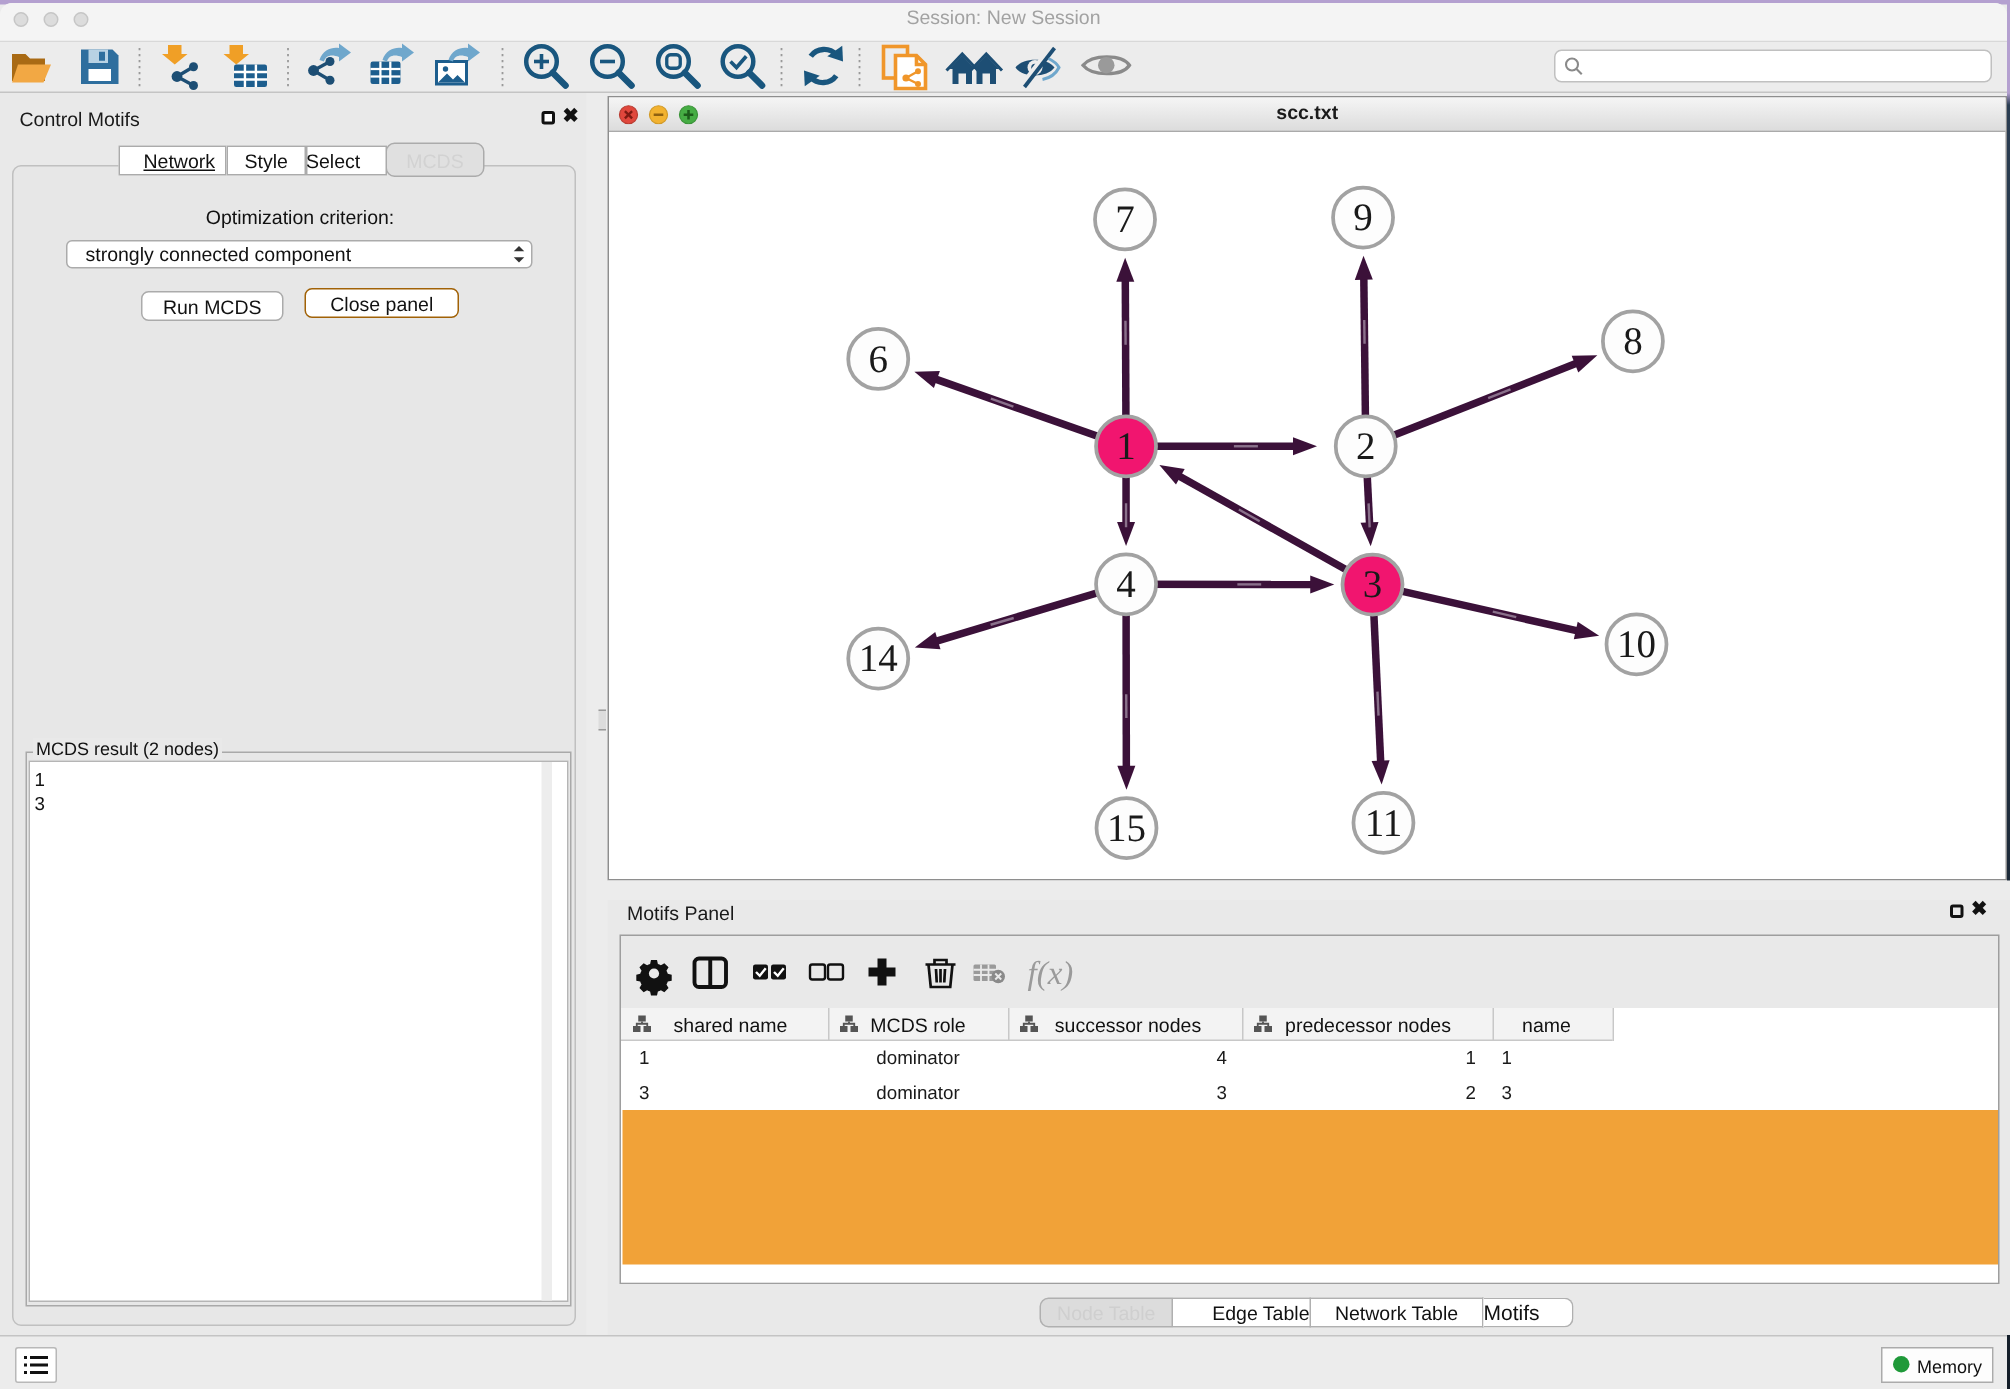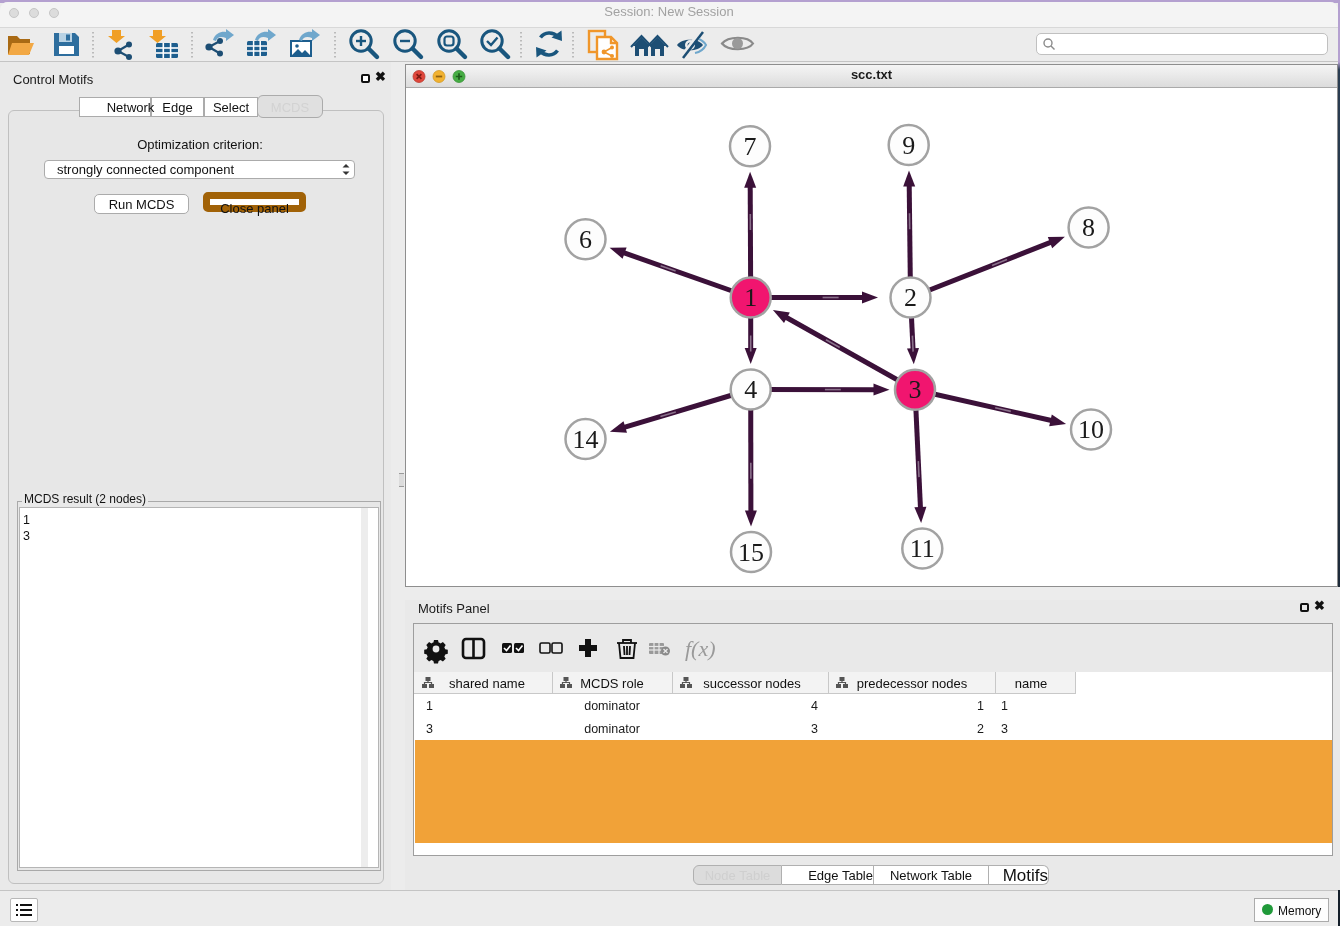--- a/index.html
+++ b/index.html
@@ -171,36 +171,36 @@
 <div class="abs" style="left:13px;top:72px;font-size:13px;color:#1a1a1a;">Control Motifs</div>
 <div class="abs" style="left:361px;top:74px;width:9px;height:9px;border:2px solid #111;border-radius:2px;background:#fff;"></div>
 <div class="abs" style="left:375px;top:69px;font-size:13px;font-weight:bold;color:#111;">✖</div>
 
 <div class="abs" style="left:8px;top:110px;width:376px;height:774px;background:#e7e7e7;border:1px solid #c0c0c0;border-radius:6px;"></div>
 
 <div class="abs" style="left:257px;top:95px;width:66px;height:23px;background:#e0e0e0;border:1px solid #ababab;border-radius:6px;"></div>
 <div class="abs" style="left:79px;top:97px;width:72px;height:20px;background:#fff;border:1px solid #ababab;"></div>
 <div class="abs" style="left:151px;top:97px;width:53px;height:20px;background:#fff;border:1px solid #ababab;"></div>
 <div class="abs" style="left:204px;top:97px;width:54px;height:20px;background:#fff;border:1px solid #ababab;"></div>
-<div class="abs" style="left:85px;top:100px;width:91px;text-align:center;font-size:13px;color:#111;">Network</div>
-<div class="abs" style="left:151px;top:100px;width:53px;text-align:center;font-size:13px;color:#111;">Edge</div>
-<div class="abs" style="left:204px;top:100px;width:54px;text-align:center;font-size:13px;color:#111;">Select</div>
+<div class="abs" style="left:74px;top:100px;width:91px;text-align:center;font-size:13px;color:#111;text-decoration:underline;">Network</div>
+<div class="abs" style="left:151px;top:100px;width:53px;text-align:center;font-size:13px;color:#111;">Style</div>
+<div class="abs" style="left:204px;top:100px;width:54px;font-size:13px;color:#111;">Select</div>
 <div class="abs" style="left:257px;top:100px;width:66px;text-align:center;font-size:13px;color:#d2d2d2;">MCDS</div>
 
 <div class="abs" style="left:0;top:137px;width:400px;text-align:center;font-size:13px;color:#111;">Optimization criterion:</div>
 
 <div class="abs" style="left:44px;top:160px;width:311px;height:19px;background:#fff;border:1px solid #ababab;border-radius:4px;"></div>
 <div class="abs" style="left:57px;top:162px;font-size:13px;color:#111;">strongly connected component</div>
 <svg class="abs" style="left:340px;top:163px;" width="12" height="13" viewBox="0 0 12 13">
     <path d="M2.5 4.5 L6 1 L9.5 4.5 Z" fill="#333"></path>
     <path d="M2.5 8.5 L6 12 L9.5 8.5 Z" fill="#333"></path>
   </svg>
 
 <div class="abs" style="left:94px;top:194px;width:95px;height:20px;background:#fff;border:1px solid #ababab;border-radius:5px;text-align:center;font-size:13px;color:#111;line-height:19px;">Run MCDS</div>
-<div class="abs" style="left:203px;top:192px;width:103px;height:20px;background:#fff;border:7px solid #a16207;border-radius:5px;text-align:center;font-size:13px;color:#111;line-height:19px;">Close panel</div>
+<div class="abs" style="left:203px;top:192px;width:103px;height:20px;background:#fff;border:1px solid #a16207;border-radius:5px;text-align:center;font-size:13px;color:#111;line-height:19px;">Close panel</div>
 
 <div class="abs" style="left:17px;top:501px;width:364px;height:370px;border:1px solid #a9a9a9;"></div>
 <div class="abs" style="left:22px;top:492px;background:#e9e9e9;padding:0 2px;font-size:12px;color:#111;">MCDS result (2 nodes)</div>
 <div class="abs" style="left:19px;top:507px;width:360px;height:361px;background:#fff;border:1px solid #b5b5b5;"></div>
 <div class="abs" style="left:361px;top:508px;width:7px;height:359px;background:#ededed;"></div>
 <div class="abs" style="left:23px;top:512px;font-size:12.5px;color:#111;line-height:16px;">1<br>3</div>
 
 <div class="abs" style="left:405px;top:64px;width:933px;height:523px;background:#fff;border:1px solid #8e8e8e;"></div>
 <div class="abs" style="left:406px;top:65px;width:931px;height:23px;background:linear-gradient(#f5f5f5,#dcdcdc);border-bottom:1px solid #aaa;"></div>
 <div class="abs" style="left:406px;top:67px;width:931px;text-align:center;font-size:13px;font-weight:bold;color:#1a1a1a;">scc.txt</div>
@@ -395,21 +395,21 @@
       <text x="570" y="60.5" text-anchor="end">2</text>
       <text x="587" y="60.5">3</text>
   </g>
 </svg>
 
 <div class="abs" style="left:415px;top:740px;width:917px;height:103px;background:#f1a238;"></div>
 
 <div class="abs" style="left:693px;top:865px;width:89px;height:20px;background:#dcdcdc;border:1px solid #b0b0b0;border-radius:6px 0 0 6px;text-align:center;font-size:13px;color:#cfcfcf;line-height:19px;">Node Table</div>
 <div class="abs" style="left:782px;top:865px;width:92px;height:20px;background:#fff;border:1px solid #b0b0b0;border-left:none;text-align:right;font-size:13px;color:#111;line-height:19px;">Edge Table</div>
 <div class="abs" style="left:874px;top:865px;width:115px;height:20px;background:#fff;border:1px solid #b0b0b0;border-left:none;text-align:center;font-size:13px;color:#111;line-height:19px;">Network Table</div>
-<div class="abs" style="left:989px;top:865px;width:60px;height:20px;background:#fff;border:1px solid #b0b0b0;border-left:none;border-radius:0 6px 6px 0;text-align:right;font-size:17px;color:#111;line-height:19px;">Motifs</div>
+<div class="abs" style="left:989px;top:865px;width:60px;height:20px;background:#fff;border:1px solid #b0b0b0;border-left:none;border-radius:0 6px 6px 0;text-align:left;font-size:14px;color:#111;line-height:19px;">Motifs</div>
 
 <div class="abs" style="left:0;top:890px;width:1338px;height:36px;background:#ececec;border-top:1px solid #c4c4c4;"></div>
 <div class="abs" style="left:10px;top:898px;width:28px;height:24px;background:#fff;border:1px solid #b8b8b8;border-radius:2px;"></div>
 <svg class="abs" style="left:16px;top:904px;" width="16" height="12" viewBox="0 0 16 12">
     <g fill="#111">
       <rect x="0" y="0" width="2" height="2"></rect>
       <rect x="4" y="0" width="12" height="2"></rect>
       <rect x="0" y="5" width="2" height="2"></rect>
       <rect x="4" y="5" width="12" height="2"></rect>
       <rect x="0" y="10" width="2" height="2"></rect>

